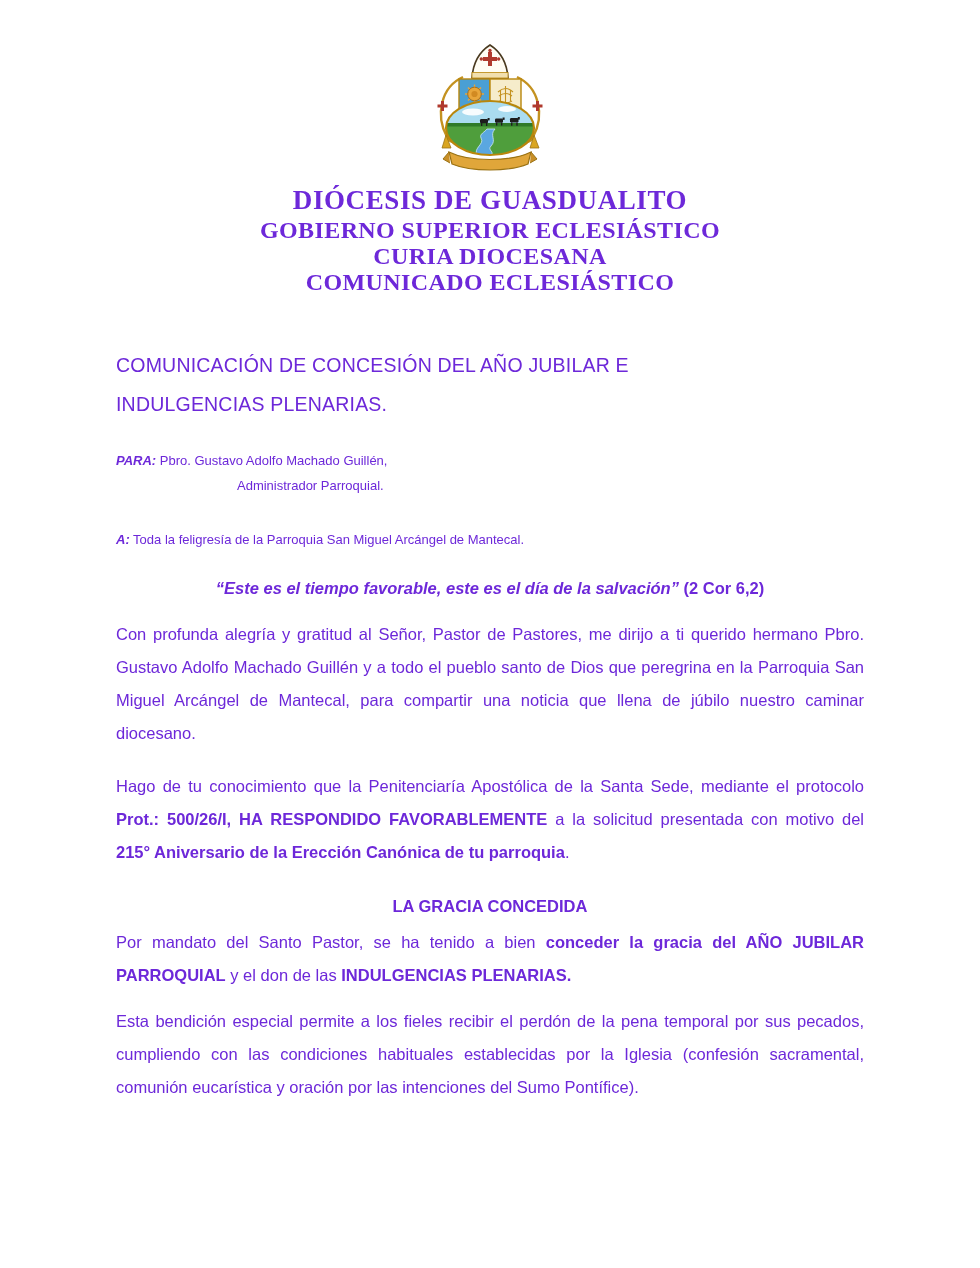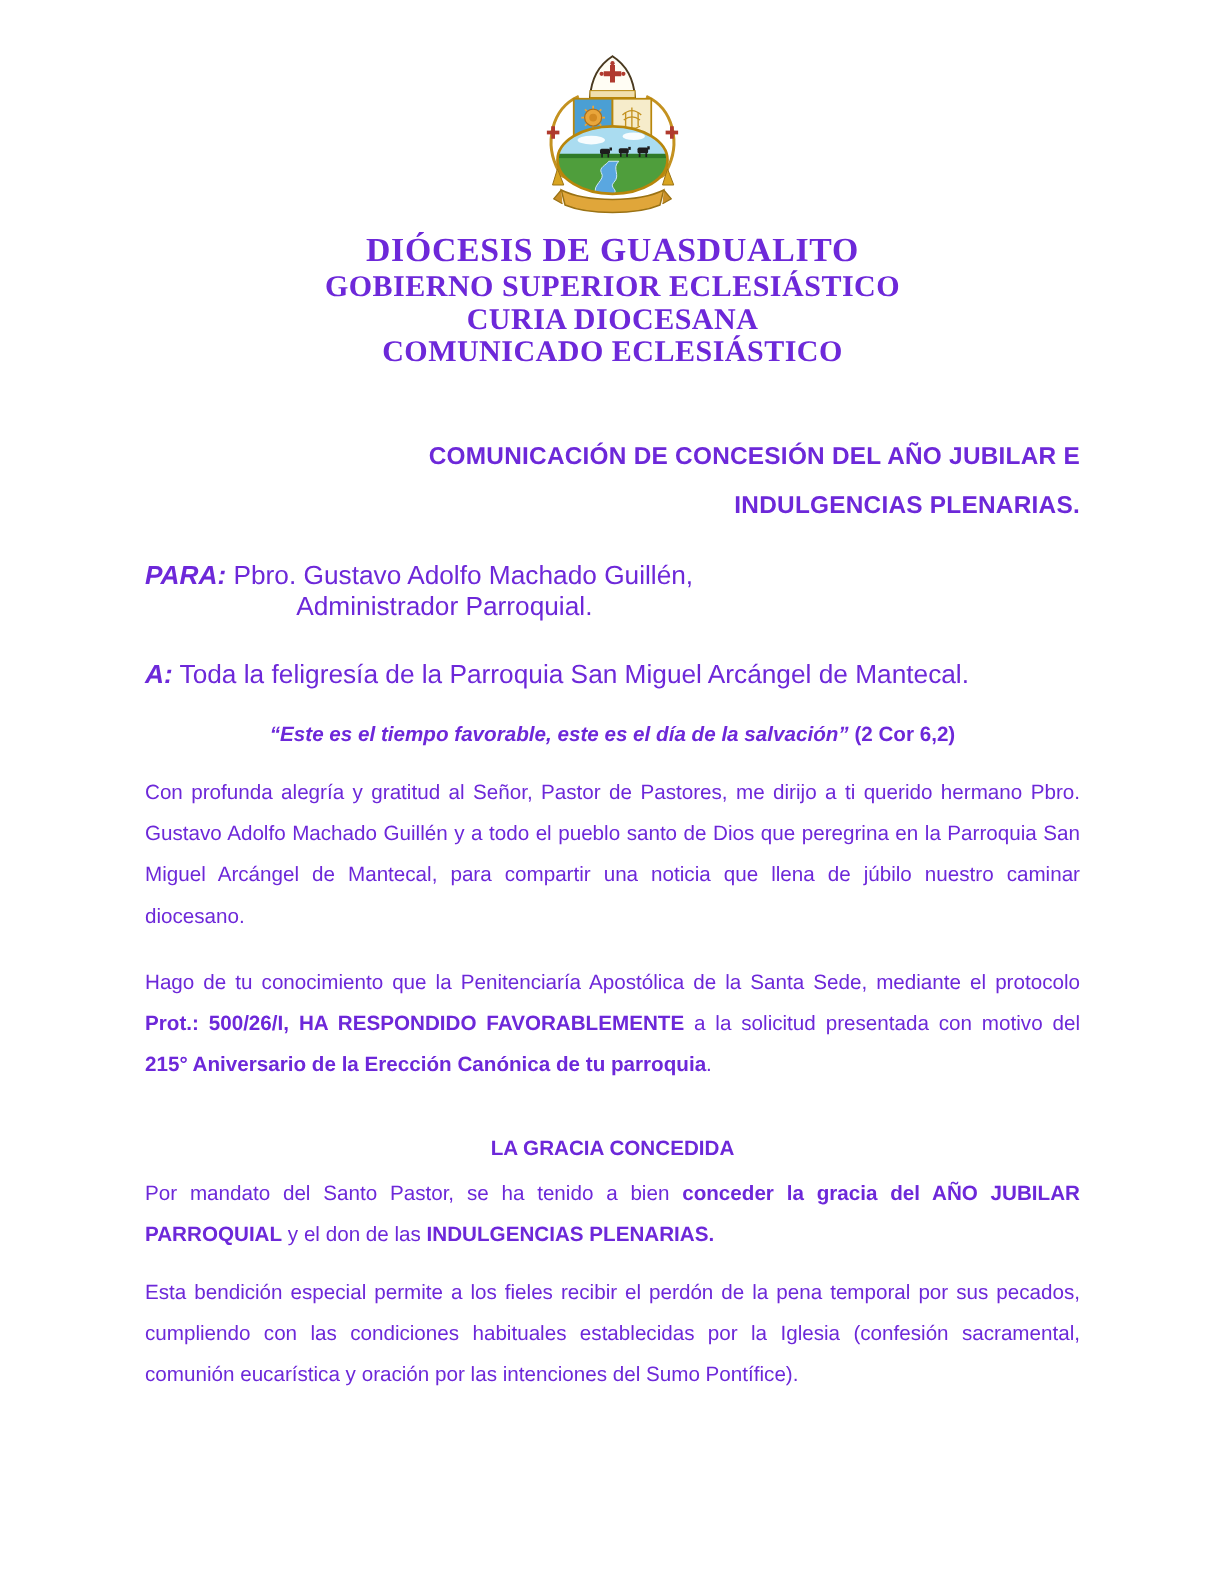--- a/index.html
+++ b/index.html
@@ -20,29 +20,29 @@
   .letterhead {
     text-align:center;
     font-family:"Liberation Serif", serif;
     font-weight:700;
     margin-top:11px;
   }
   .org   { font-size:27px; line-height:33px; letter-spacing:0.6px; }
   .lh-line { font-size:24px; line-height:26px; letter-spacing:0.4px; }
 
   .doc-title {
-    text-align:right;
+    text-align:left;
     font-size:19.5px;
-    font-weight:700;
+    font-weight:400;
     line-height:39px;
     margin-top:51px;
     letter-spacing:0.2px;
   }
 
-  .recipients { margin-top:24px; font-size:21px; }
+  .recipients { margin-top:24px; font-size:13px; }
   .line { line-height:25px; }
   .bi { font-weight:700; font-style:italic; }
   .role { padding-left:121px; line-height:25px; }
   .a-line { margin-top:29px; }
 
   .quote {
     text-align:center;
     margin-top:24px;
     font-size:16.5px;
     font-weight:700;
@@ -56,21 +56,21 @@
     line-height:33px;
     margin-top:17px;
   }
   .para b { font-weight:700; }
   .p2 { margin-top:20px; }
   .section-heading {
     text-align:center;
     font-weight:700;
     font-size:16.5px;
     line-height:25px;
-    margin-top:38px;
+    margin-top:25px;
   }
   .p3 { margin-top:7px; }
   .p4 { margin-top:13px; }
 </style>
 </head>
 <body>
 
 <div class="page">
 
   <div class="crest">

